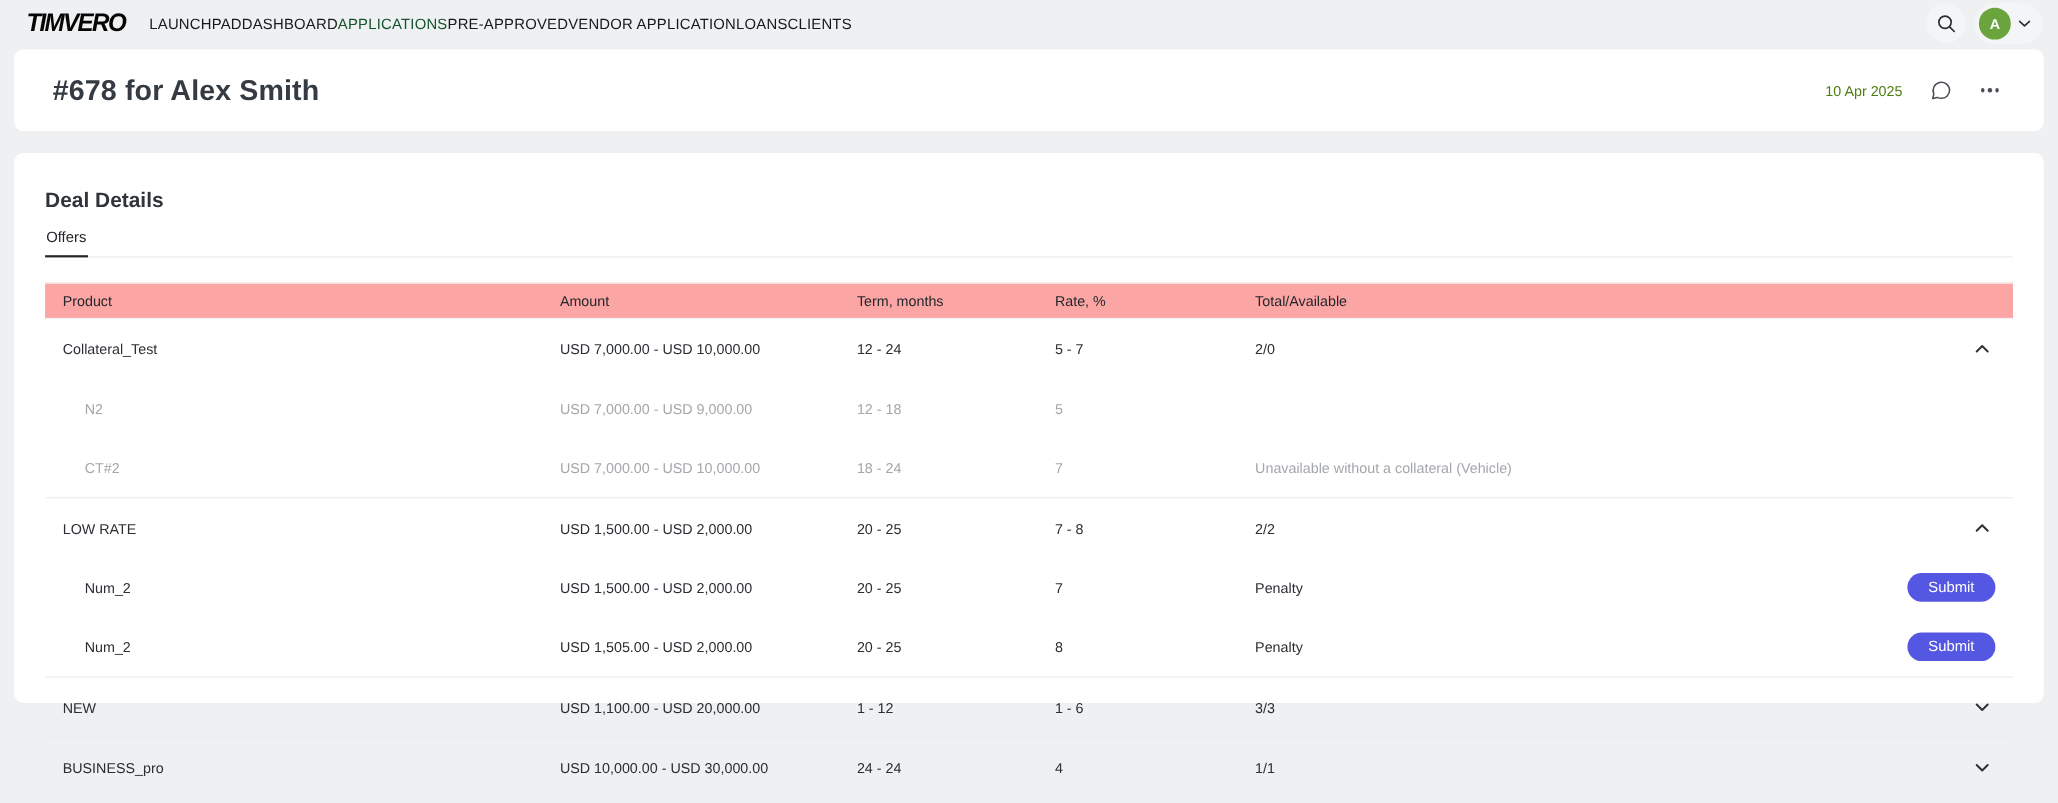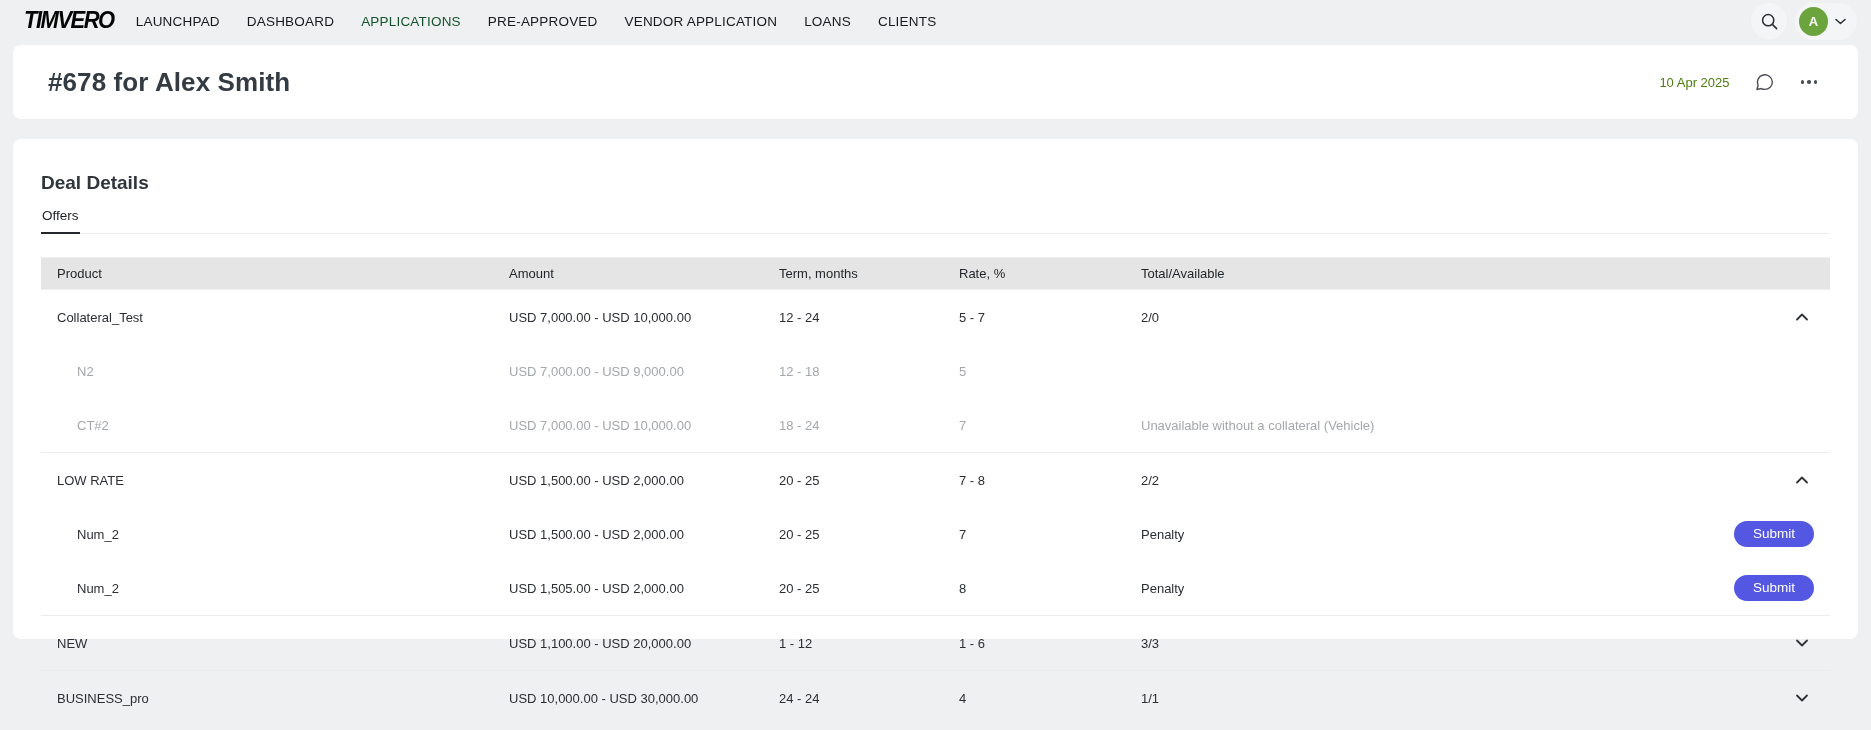--- a/index.html
+++ b/index.html
@@ -13,21 +13,21 @@
   }
   :root { --accent:#5457e2; --avatar:#6ba33c; }
 
   
   .topnav { height:42px; display:flex; align-items:center; padding:0 14px 0 24px; }
   .logo {
     font-size:22px; font-weight:900; font-style:italic;
     letter-spacing:-1.5px; color:#050505; margin-right:22px;
     transform:scaleY(1.05); user-select:none;
   }
-  .nav-items { display:flex; align-items:center; gap:27px; flex:1; }
+  .nav-items { display:flex; align-items:center; flex:1; }
   .nav-item { font-size:13.5px; color:#17191c; letter-spacing:.2px; white-space:nowrap; cursor:pointer; }
   .nav-item.muted { color:#14532d; }
   .nav-right { display:flex; align-items:center; gap:8px; }
   .icon-circle {
     width:36px; height:36px; border-radius:50%; background:#f4f5f7;
     display:flex; align-items:center; justify-content:center; cursor:pointer;
   }
   .avatar-pill {
     display:flex; align-items:center; gap:7px; background:#f4f5f7;
     border-radius:19px; padding:4px 11px 4px 4px; cursor:pointer;
@@ -62,21 +62,21 @@
 
   
   .table { margin-top:23px; }
   .trow, .thead {
     display:grid;
     grid-template-columns:452px 270px 180px 182px 1fr 150px;
     align-items:center;
     padding:0 16px;
   }
   .thead {
-    height:33px; background:#e5e5e5;
+    height:33px; background:#fca5a5;
     border-top:1px solid #f0f0f0; border-bottom:1px solid #f0f0f0;
     font-size:13px; color:#23262a;
   }
   .trow { height:54px; font-size:13px; color:#2b2e33; }
   .trow .tcell { white-space:nowrap; overflow:hidden; text-overflow:ellipsis; padding-right:10px; }
   .trow.child .product { padding-left:20px; }
   .trow.muted .tcell { color:#a4a7ab; }
   .action { justify-self:end; display:flex; align-items:center; }
   .expand-btn { background:none; border:none; cursor:pointer; padding:4px; display:flex; }
   .submit-btn {

